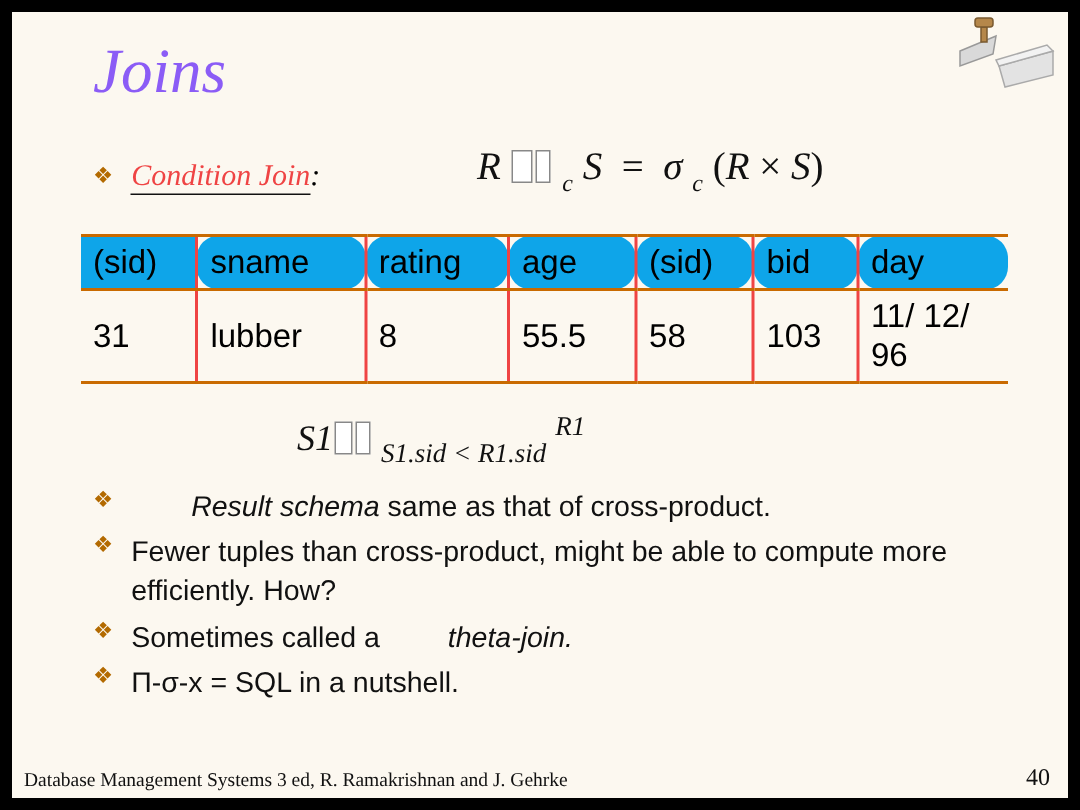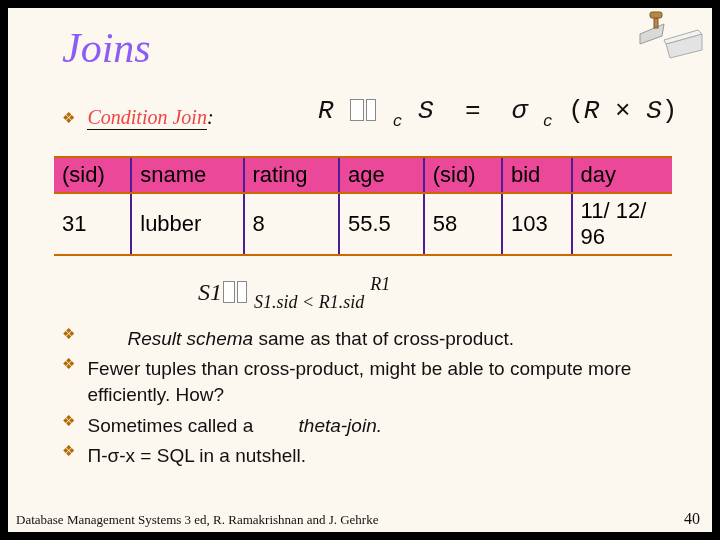--- a/index.html
+++ b/index.html
@@ -51,21 +51,21 @@
     font-size: 20px;
     font-family: "Times New Roman", Times, serif;
     color: #ef4444;
     border-bottom: 1.5px solid #111;
     padding-bottom: 1px;
   }
   .formula1 {
     position: absolute;
     left: 310px;
     top: 88px;
-    font-family: Liberation Mono, monospace;
+    font-family: Liberation Serif, serif;
     font-size: 26px;
     color: #111;
     white-space: nowrap;
   }
   .formula1 .op { font-style: italic; }
   .formula1 .box {
     display: inline-block;
     border: 1px solid #888;
     width: 12px;
     height: 20px;
@@ -93,27 +93,28 @@
     font-family: Arial, sans-serif;
     font-size: 22px;
     color: #000;
   }
   .joinTable th, .joinTable td {
     text-align: left;
     padding: 4px 8px 4px 8px;
     border: none;
   }
   .joinTable thead th {
-    background: #ec4899;
+    background: #0ea5e9;
     font-weight: normal;
     border-top: 2px solid #c96a00;
     border-bottom: 2px solid #c96a00;
   }
   .joinTable .vline {
-    border-left: 2px solid #4c1d95;
+    border-left: 2px solid #ef4444;
+    border-radius: 15px;
   }
   .joinTable tbody tr:last-child td {
     border-bottom: 2px solid #c96a00;
   }
   .joinTable .c1 { width: 70px; }
   .joinTable .c2 { width: 110px; }
   .joinTable .c3 { width: 90px; }
   .joinTable .c4 { width: 80px; }
   .joinTable .c5 { width: 70px; }
   .joinTable .c6 { width: 60px; }

